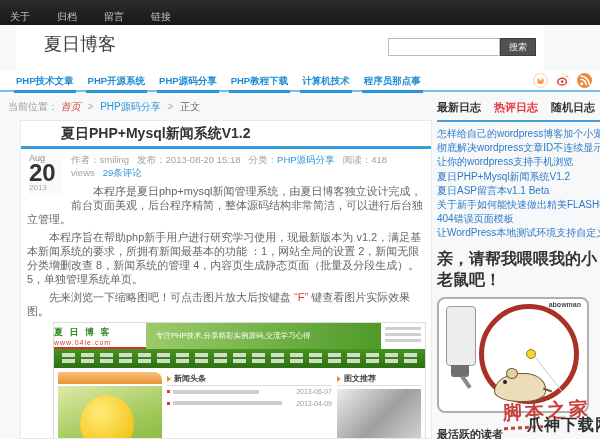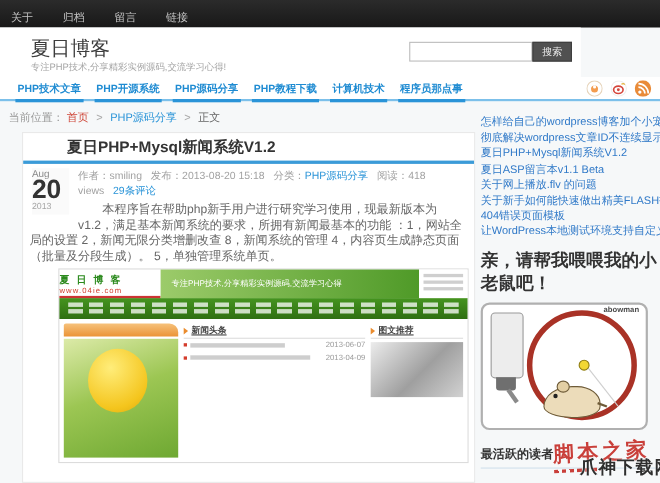--- a/index.html
+++ b/index.html
@@ -4,38 +4,38 @@
 <style>
   html,body{margin:0;padding:0;}
   body{width:600px;height:439px;overflow:hidden;font-family:"Liberation Sans","DejaVu Sans",sans-serif;background:#f6f8f9;}
   .page{position:relative;width:600px;height:439px;overflow:hidden;}
 
   
   .topbar{position:absolute;left:0;top:0;width:600px;height:25px;background:linear-gradient(#2b2b2b,#181818);box-sizing:border-box;padding:6px 0 0 10px;}
   .topitem{display:inline-block;width:47px;color:#c3c3c3;font-size:10px;text-decoration:none;}
 
   
-  .header{position:absolute;left:0;top:25px;width:528px;height:45px;background:#fff;}
+  .header{position:absolute;left:16px;top:25px;width:528px;height:45px;background:#fff;}
   .site-title{position:absolute;left:28px;top:7px;font-size:18px;color:#3d3d3d;cursor:pointer;}
   .tagline{position:absolute;left:28px;top:31px;font-size:8.5px;color:#a5a5a5;}
   .search{position:absolute;right:8px;top:13px;display:flex;align-items:center;}
   .search-input{width:104px;height:14px;border:1px solid #bcbcbc;outline:none;font-size:10px;padding:1px 3px;}
   .search-btn{height:18px;background:#515151;color:#eee;border:1px solid #3e3e3e;font-size:9px;padding:0 8px;cursor:pointer;}
 
   
   .nav{position:absolute;left:0;top:70px;width:600px;height:22px;background:#fff;border-bottom:2px solid #7cc0ea;box-sizing:border-box;padding-left:14px;white-space:nowrap;}
   .nav-items{display:inline-block;}
   .nav-item{display:inline-block;font-size:9.5px;font-weight:bold;color:#1e8bd2;text-decoration:none;padding:5px 2px 2px;border-bottom:3px solid #2a94d8;margin-right:10px;}
   .nav-icons{position:absolute;right:8px;top:3px;display:flex;gap:7px;}
   .nicon{width:15px;height:15px;display:inline-block;cursor:pointer;}
   .nicon svg{width:15px;height:15px;display:block;}
 
   
   .breadcrumb{position:absolute;left:8px;top:100px;font-size:10px;color:#999;}
-  .bc-home{color:#cf4a3c;text-decoration:none;}
+  .bc-home{color:#cf4a3c;text-decoration:none;font-style:italic;}
   .bc-cat{color:#2a94d8;text-decoration:none;}
   .bc-sep{margin:0 4px;color:#aaa;}
   .bc-cur{color:#666;}
 
   
   .card{position:absolute;left:20px;top:120px;width:412px;height:319px;background:#fff;border:1px solid #e9e9e9;box-sizing:border-box;overflow:hidden;}
   .title-row{padding:4px 0 3px 40px;border-bottom:3px solid #3b9bd8;}
   .art-title{margin:0;font-size:14px;font-weight:bold;color:#333;}
   .art-body{padding:2px 8px 0 6px;}
   .date-badge{float:left;width:34px;margin:2px 8px 4px 2px;background:#fafafa;padding-bottom:3px;}
@@ -58,21 +58,21 @@
   .s-toplinks{width:36px;background:#fff;padding:4px 4px 0;}
   .s-toplinks i{display:block;height:3px;background:#cfcfcf;margin-bottom:3px;}
   .s-nav{height:17px;background:linear-gradient(#45941f,#2f6f12);padding-top:2px;}
   .s-nav-row{height:4px;margin:2px 8px;background:repeating-linear-gradient(90deg,rgba(255,255,255,.75) 0 13px,transparent 13px 19px);}
   .s-body{display:flex;gap:5px;padding:4px;}
   .s-left{width:104px;}
   .s-lefthead{height:12px;background:linear-gradient(#f6c27c,#eb9336);border-radius:2px 8px 0 0;}
   .s-img{height:108px;background:linear-gradient(160deg,#dceaa8 0%,#9cc653 45%,#6ea832 100%);position:relative;overflow:hidden;margin-top:2px;}
   .smiley{position:absolute;left:22px;top:9px;width:54px;height:58px;border-radius:50%;background:radial-gradient(circle at 38% 30%,#ffed7a,#f4c51d 70%,#d9a80e);}
   .s-mid{flex:1;min-width:0;}
-  .s-colhead{display:flex;align-items:center;gap:3px;height:13px;border-bottom:1px solid #ddd;font-size:8px;font-weight:bold;color:#444;text-decoration:underline;}
+  .s-colhead{display:flex;align-items:center;gap:3px;height:13px;border-bottom:1px solid #ddd;font-size:8px;font-weight:bold;color:#444;}
   .tri{width:0;height:0;border-left:4px solid #ea8c2e;border-top:3px solid transparent;border-bottom:3px solid transparent;}
   .s-newsrow{display:flex;align-items:center;height:11.6px;}
   .dot{width:3px;height:3px;background:#d43c2c;margin-right:3px;flex:none;}
   .tline{height:4px;background:#b9b9b9;opacity:.7;flex:none;}
   .s-newsrow:nth-child(1) .tline{width:52%}.s-newsrow:nth-child(2) .tline{width:66%}
   .s-newsrow:nth-child(3) .tline{width:74%}.s-newsrow:nth-child(4) .tline{width:60%}
   .s-newsrow:nth-child(5) .tline{width:55%}.s-newsrow:nth-child(6) .tline{width:70%}
   .s-newsrow:nth-child(7) .tline{width:63%}.s-newsrow:nth-child(8) .tline{width:58%}
   .s-newsrow:nth-child(9) .tline{width:68%}.s-newsrow:nth-child(10) .tline{width:50%}
   .s-date{font-size:7px;color:#9a9a9a;margin-left:auto;flex:none;}
@@ -111,21 +111,20 @@
 <body>
 
 <div class="page">
 
   <div class="topbar">
     
   <a href="#" class="topitem">关于</a><a href="#" class="topitem">归档</a><a href="#" class="topitem">留言</a><a href="#" class="topitem">链接</a></div>
 
   <div class="header">
     <div class="site-title">夏日博客</div>
-    <div class="tagline">专注PHP技术,分享精彩实例源码,交流学习心得!</div>
     <div class="search">
       <input class="search-input" style="">
       <button class="search-btn">搜索</button>
     </div>
   </div>
 
   <div class="nav">
     <div class="nav-items">
       
     <a href="#" class="nav-item">PHP技术文章</a><a href="#" class="nav-item">PHP开源系统</a><a href="#" class="nav-item">PHP源码分享</a><a href="#" class="nav-item">PHP教程下载</a><a href="#" class="nav-item">计算机技术</a><a href="#" class="nav-item">程序员那点事</a></div>
@@ -173,22 +172,24 @@
       <div class="date-badge">
         <div class="d-month">Aug</div>
         <div class="d-day">20</div>
         <div class="d-year">2013</div>
       </div>
       <div class="meta">
         <span class="mseg">作者：smiling</span><span class="mseg">发布：2013-08-20 15:18</span><span class="mseg"><span>分类：</span><a href="#" class="blue">PHP源码分享</a></span><span class="mseg">阅读：418 views</span><a href="#" class="blue">29条评论</a>
       </div>
       <div>
 
+      <p class="para">本程序是夏日php+mysql新闻管理系统，由夏日博客独立设计完成，前台页面美观，后台程序精简，整体源码结构非常简洁，可以进行后台独立管理。</p>
           <p class="para">本程序旨在帮助php新手用户进行研究学习使用，现最新版本为 v1.2，满足基本新闻系统的要求，所拥有新闻最基本的功能 ：1，网站全局的设置 2，新闻无限分类增删改查 8，新闻系统的管理 4，内容页生成静态页面（批量及分段生成）。 5，单独管理系统单页。</p>
         </div>
+      <p class="para"><span>先来浏览一下缩略图吧！可点击图片放大后按键盘 </span><span class="red-key">“F”</span><span> 键查看图片实际效果图。</span></p>
 
       <div class="shot">
         <div class="s-header">
           <div class="s-logo">
             <div class="s-logo-title">夏 日 博 客</div>
             <div class="s-logo-url">www.04ie.com</div>
           </div>
           <div class="s-banner">专注PHP技术,分享精彩实例源码,交流学习心得</div>
           <div class="s-toplinks">
               <i></i>
@@ -234,27 +235,33 @@
               </div>
             <div class="s-thumb gray"></div>
 
           </div>
         </div>
       </div>
     </div>
   </div>
 
   <div class="sidebar">
+    <div class="tabs">
+
+    <span class="tab">最新日志</span>
+        <span class="tab hot">热评日志</span>
+        <span class="tab">随机日志</span>
+      </div>
     <div class="posts">
 
     <a href="#" class="post">怎样给自己的wordpress博客加个小宠物</a>
         <a href="#" class="post">彻底解决wordpress文章ID不连续显示的问题</a>
+        <a href="#" class="post">让你的wordpress支持手机浏览</a>
         <a href="#" class="post">夏日PHP+Mysql新闻系统V1.2</a>
         <a href="#" class="post">夏日ASP留言本v1.1 Beta</a>
-        <a href="#" class="post">关于网上播放.flv 的问题</a>
         <a href="#" class="post">关于新手如何能快速做出精美FLASH技巧</a>
         <a href="#" class="post">404错误页面模板</a>
         <a href="#" class="post">让WordPress本地测试环境支持自定义固定</a>
       </div>
     <div class="pet-head">亲，请帮我喂喂我的小老鼠吧！</div>
     <div class="pet-widget">
       <span class="brand">abowman</span>
       <div class="bottle">
           <div class="cap"></div>
           <div class="spout"></div>

